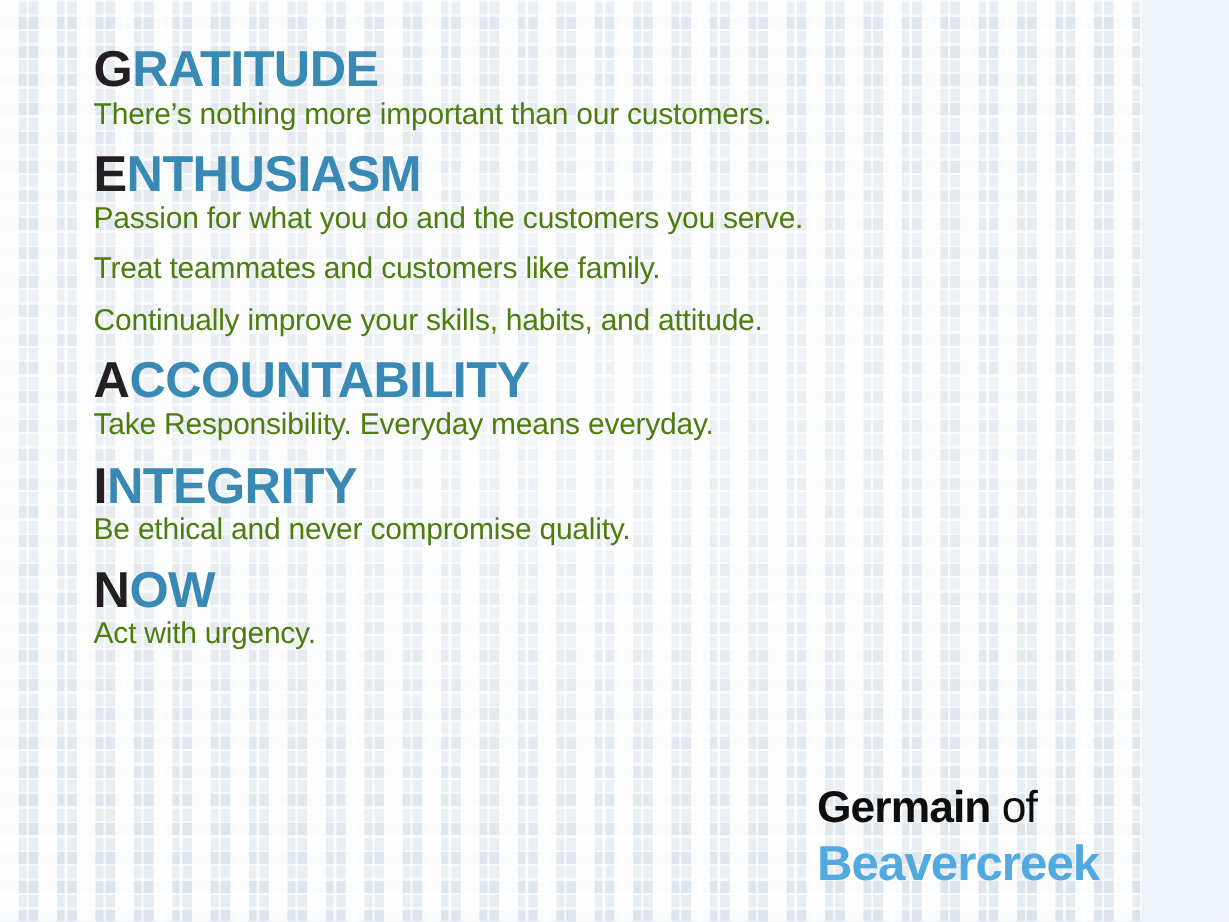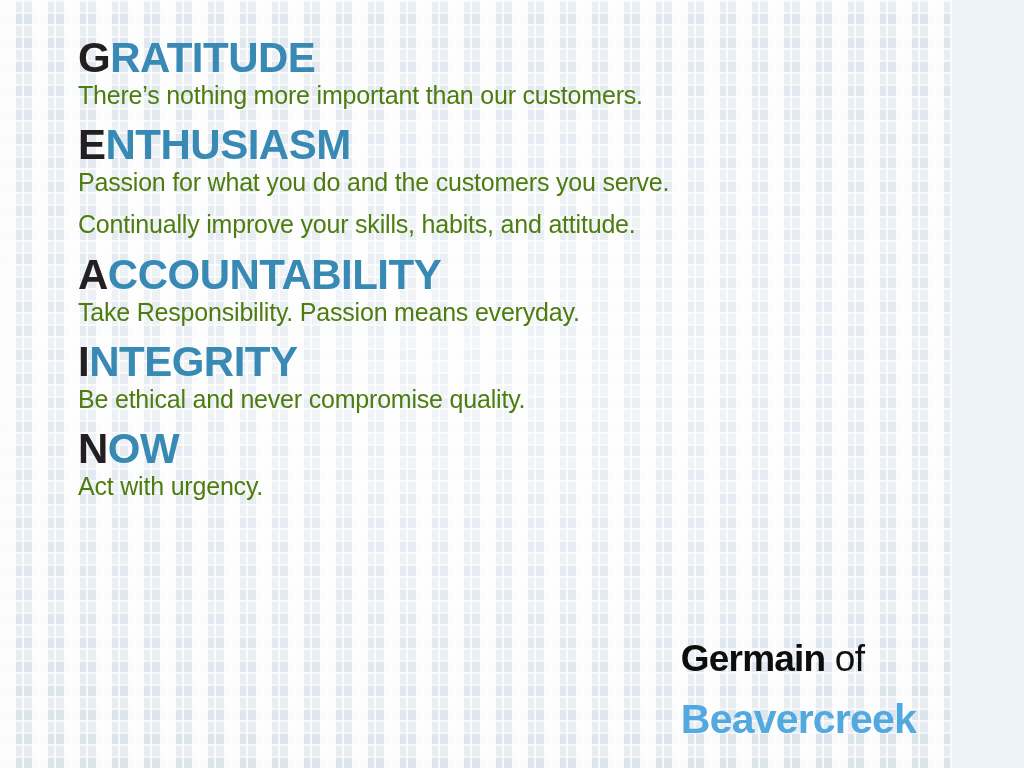--- a/index.html
+++ b/index.html
@@ -116,21 +116,21 @@
   }
   .logo-line1 .brand-of {
     font-weight: normal;
   }
   .logo-line2 {
     font-family: "Liberation Sans", sans-serif;
     font-weight: bold;
     font-size: 41px;
     letter-spacing: -0.8px;
     color: #52a9e0;
-    margin-top: 22px;
+    margin-top: 8px;
     white-space: nowrap;
   }
 </style>
 </head>
 <body>
 
 <div id="poster">
 
   <div id="texture"></div>
   <div id="texture2"></div>
@@ -142,29 +142,30 @@
       <div class="value-heading"><span class="initial">G</span><span class="rest">RATITUDE</span></div>
       <div class="value-desc">There’s nothing more important than our customers.</div>
     </div>
 
     <div class="value-block b1">
       <div class="value-heading"><span class="initial">E</span><span class="rest">NTHUSIASM</span></div>
       <div class="value-desc">Passion for what you do and the customers you serve.</div>
     </div>
 
     <div class="value-block b2">
+      <div class="value-desc">Treat teammates and customers like family.</div>
     </div>
 
     <div class="value-block b3">
       <div class="value-desc">Continually improve your skills, habits, and attitude.</div>
     </div>
 
     <div class="value-block b4">
       <div class="value-heading"><span class="initial">A</span><span class="rest">CCOUNTABILITY</span></div>
-      <div class="value-desc">Take Responsibility. Passion means everyday.</div>
+      <div class="value-desc">Take Responsibility. Everyday means everyday.</div>
     </div>
 
     <div class="value-block b5">
       <div class="value-heading"><span class="initial">I</span><span class="rest">NTEGRITY</span></div>
       <div class="value-desc">Be ethical and never compromise quality.</div>
     </div>
 
     <div class="value-block b6">
       <div class="value-heading"><span class="initial">N</span><span class="rest">OW</span></div>
       <div class="value-desc">Act with urgency.</div>

